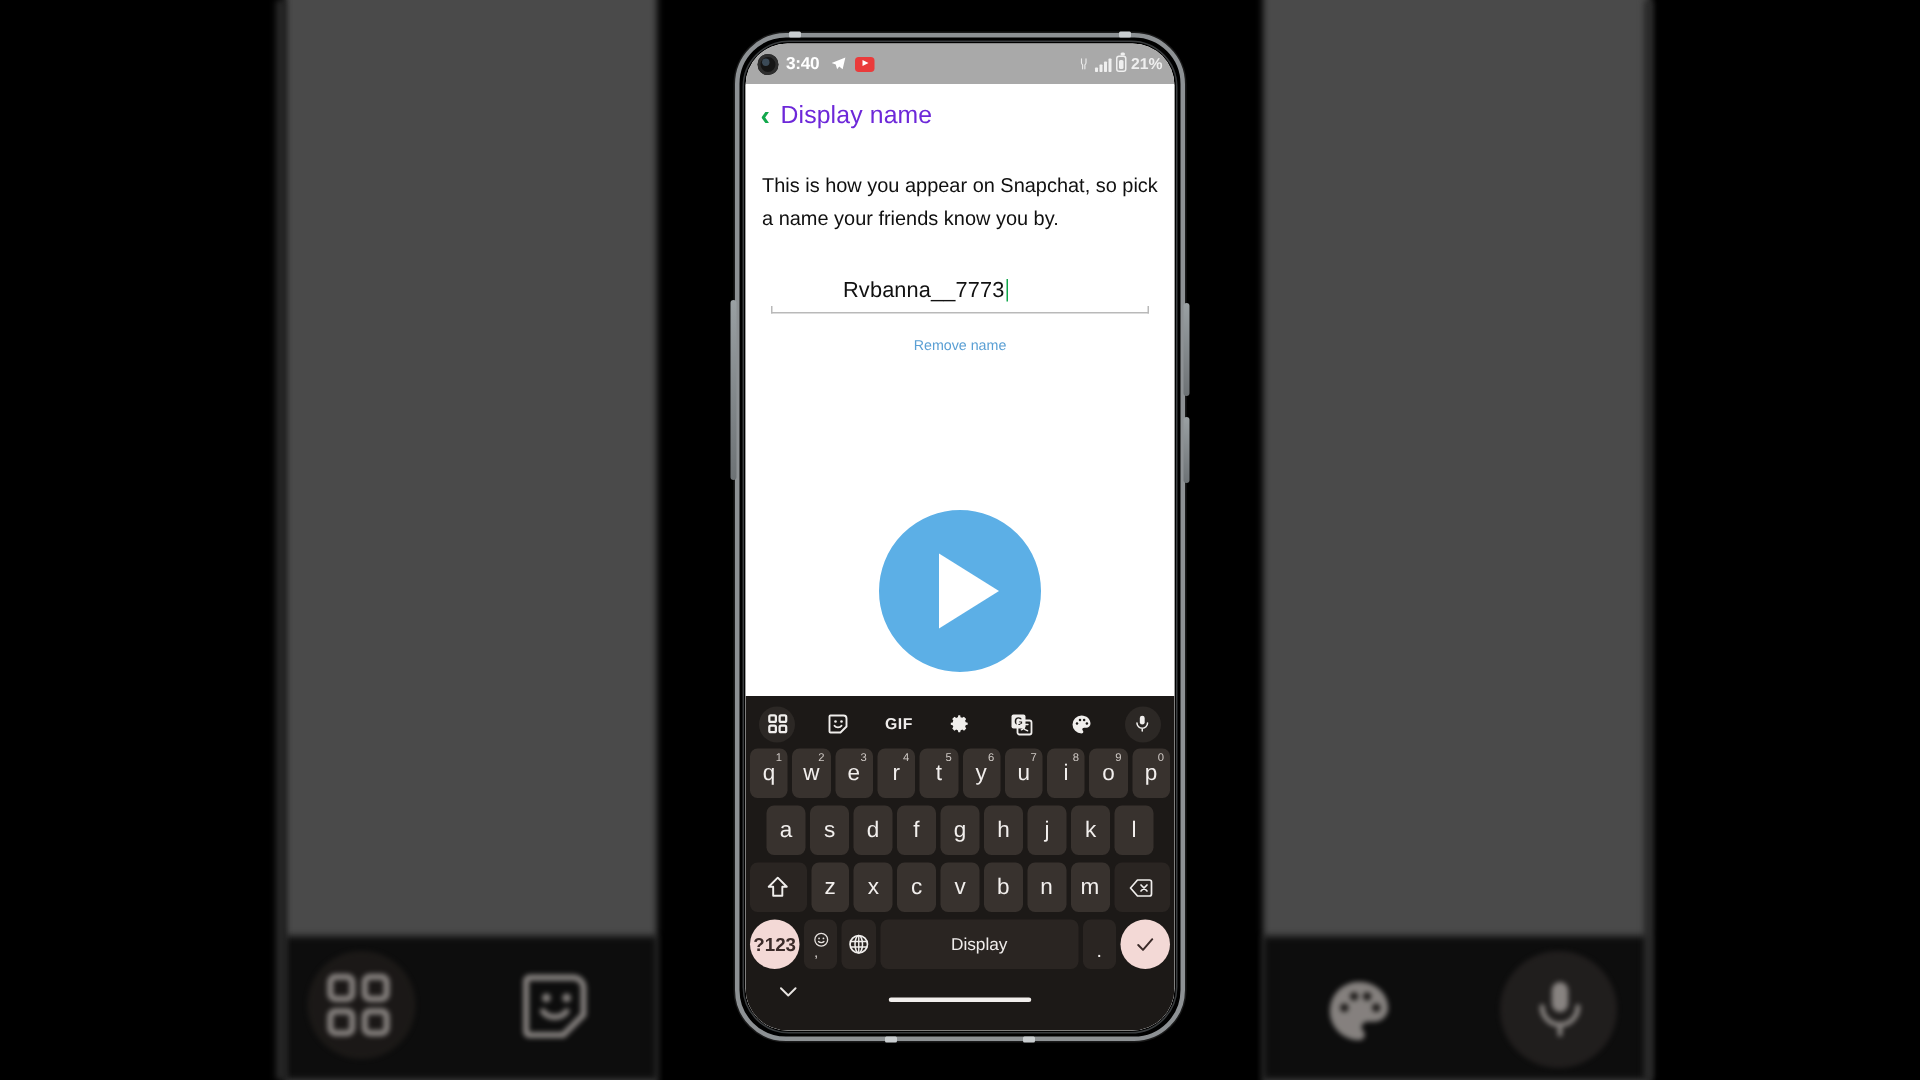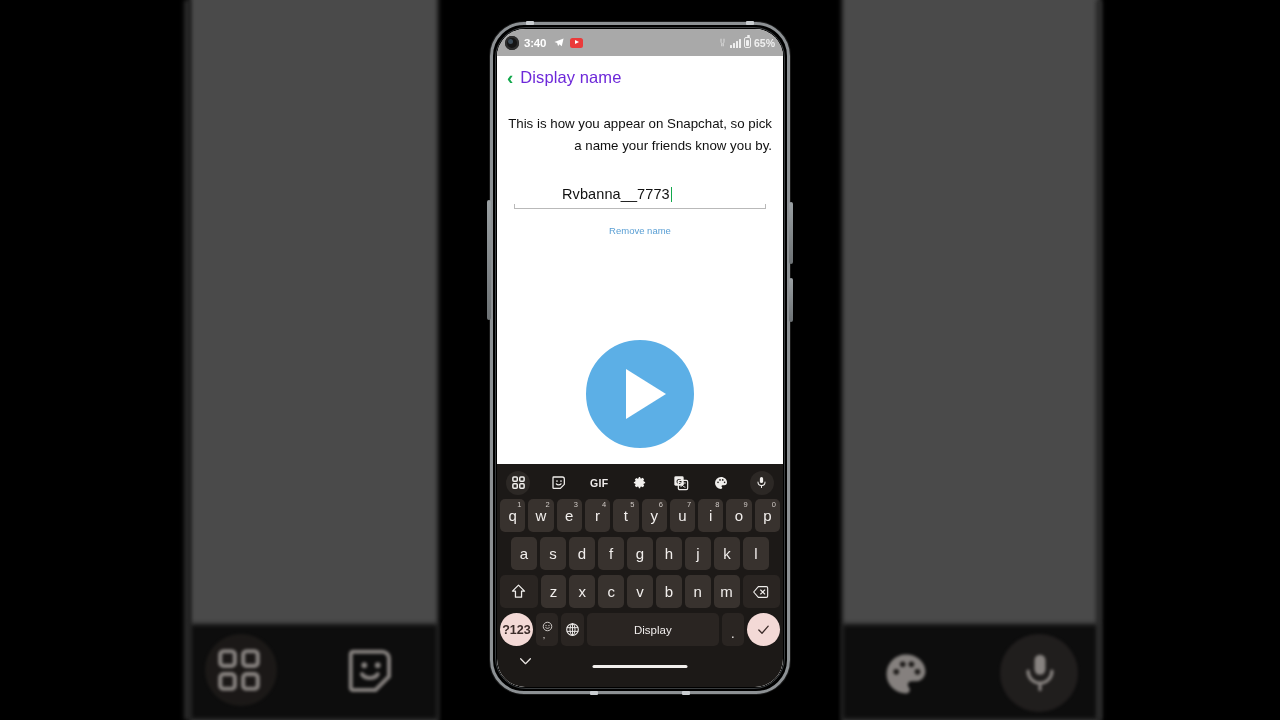--- a/index.html
+++ b/index.html
@@ -92,21 +92,21 @@
   .batt::after{content:"";position:absolute;left:.7px;right:.7px;bottom:.7px;height:6px;background:#efefef;border-radius:1px;}
   .pct { font-size:10.5px; }
 
   
   .app { background:#fff; height:calc(100% - 27px); position:relative; }
   .appbar { display:flex; align-items:center; height:43px; padding-left:10px; }
   .back-chev { color:#12a84c; font-size:19px; line-height:1; font-weight:700; margin-right:7px; cursor:pointer;}
   .appbar-title { color:#6d28d9; font-size:16.5px; letter-spacing:.1px; }
 
   .hint {
-    padding:14px 11px 0 11px; text-align:right;
+    padding:14px 11px 0 11px; text-align:left;
     font-size:13.3px; color:#101010; line-height:1.62;
   }
   .field-wrap { margin:30px 17px 0 17px; position:relative; }
   .field-val { font-size:14.5px; color:#111; padding-bottom:6px; letter-spacing:.1px;margin-left:48px; }
   .caret { display:inline-block; width:1.6px; height:15px; background:#12a84c; vertical-align:-3px; margin-left:1px; }
   .field-line { height:1px; background:#b9b9b9; position:relative; }
   .field-line::before,.field-line::after{
     content:""; position:absolute; bottom:0; width:1px; height:5px; background:#b9b9b9;
   }
   .field-line::before{left:0} .field-line::after{right:0}
@@ -248,21 +248,21 @@
                 <path d="M8 3v7c0 2 1 3 2 4v7M16 3v7c0 2-1 3-2 4v7" stroke="#efefef" stroke-width="2" fill="none" stroke-linecap="round"></path>
               </svg>
           </span>
           <span class="sig">
               <i></i>
               <i></i>
               <i></i>
               <i></i>
             </span>
           <span class="batt"></span>
-          <span class="pct">65%</span>
+          <span class="pct">21%</span>
         </div>
       </div>
 
       <div class="app">
 
         <div class="appbar">
           <span class="back-chev">‹</span>
           <span class="appbar-title">Display name</span>
         </div>
 

